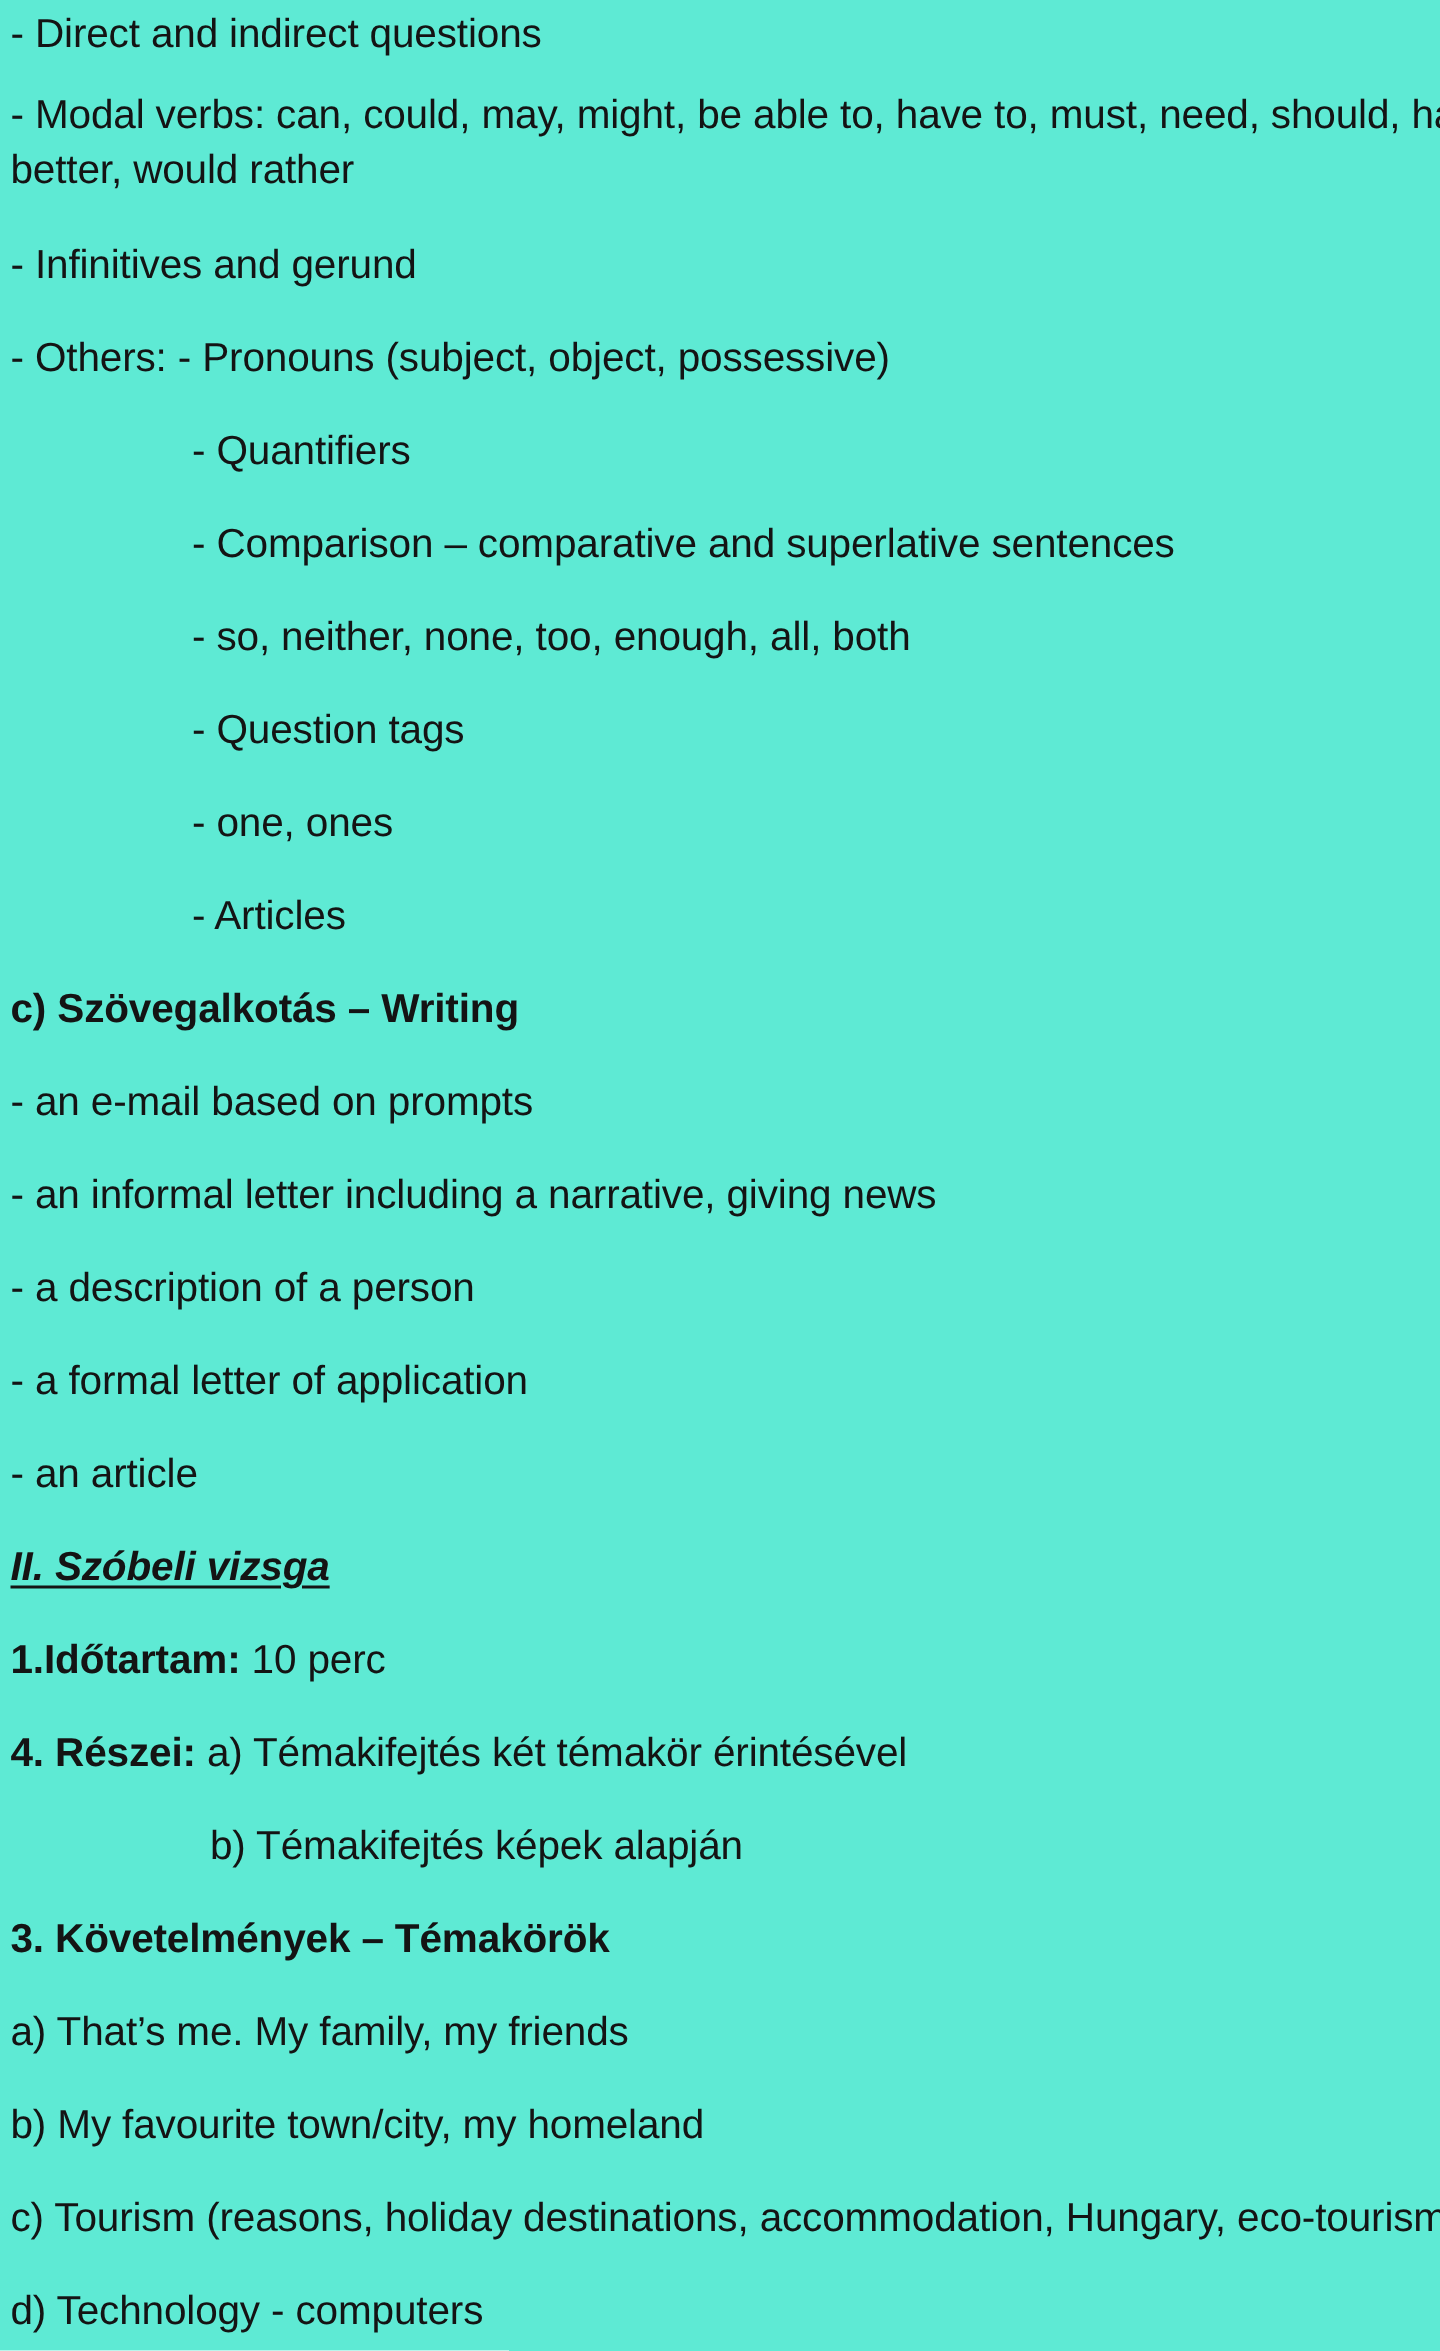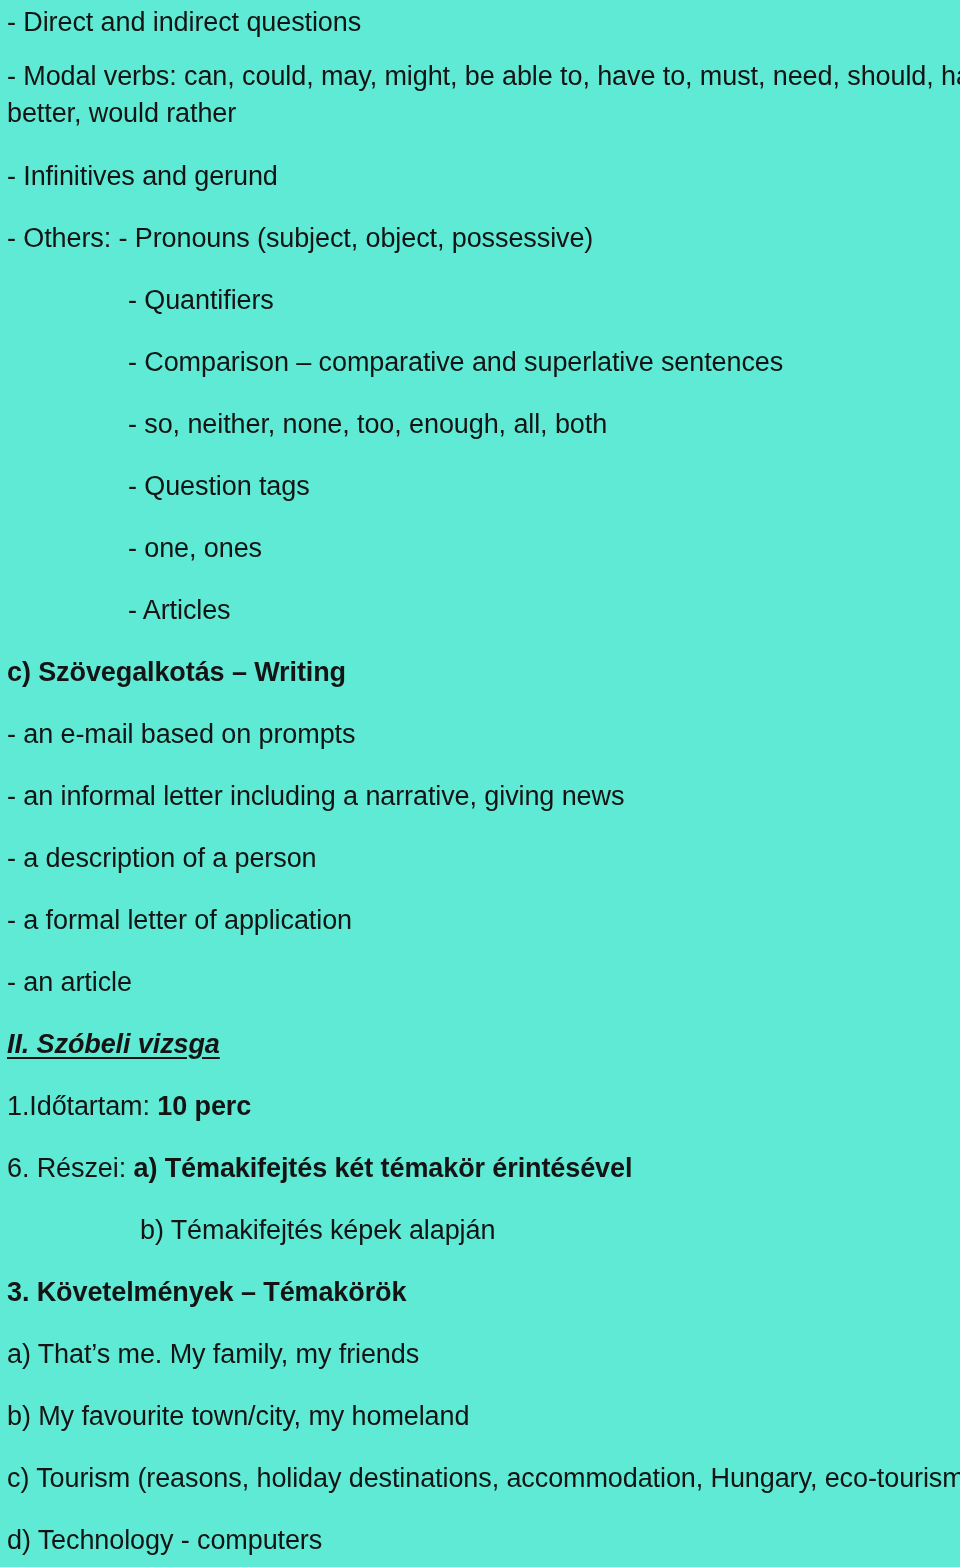--- a/index.html
+++ b/index.html
@@ -36,22 +36,22 @@
   }
 
   
   .ind-0  { padding-left: 7px; }
   .ind-1  { padding-left: 128px; }
   .ind-2  { padding-left: 140px; }
 
   .bold { font-weight: 700; }
   .underline { text-decoration: underline; text-underline-offset: 4px; font-style: italic; }
 
-  .seg-bold { font-weight: 400; margin-top: 28px; }
-  .seg-reg  { font-weight: 700; }
+  .seg-bold { font-weight: 700; margin-top: 28px; }
+  .seg-reg  { font-weight: 400; }
 </style>
 </head>
 <body style="background: rgb(255, 255, 255); color: rgb(20, 20, 20);">
 
 <div class="page">
   <div id="lines-root">
       <div class="doc-line ind-0" style="top: 4px;">- Direct and indirect questions</div>
       <div class="doc-line ind-0" style="top: 58px;">- Modal verbs: can, could, may, might, be able to, have to, must, need, should, had</div>
       <div class="doc-line ind-0" style="top: 95px;">better, would rather</div>
       <div class="doc-line ind-0" style="top: 158px;">- Infinitives and gerund</div>
@@ -63,21 +63,21 @@
       <div class="doc-line ind-1" style="top: 530px;">- one, ones</div>
       <div class="doc-line ind-1" style="top: 592px;">- Articles</div>
       <div class="doc-line ind-0 bold" style="top: 654px;">c) Szövegalkotás – Writing</div>
       <div class="doc-line ind-0" style="top: 716px;">- an e-mail based on prompts</div>
       <div class="doc-line ind-0" style="top: 778px;">- an informal letter including a narrative, giving news</div>
       <div class="doc-line ind-0" style="top: 840px;">- a description of a person</div>
       <div class="doc-line ind-0" style="top: 902px;">- a formal letter of application</div>
       <div class="doc-line ind-0" style="top: 964px;">- an article</div>
       <div class="doc-line ind-0 bold" style="top: 1026px;"><span class="underline">II. Szóbeli vizsga</span></div>
       <div class="doc-line ind-0" style="top: 1088px;"><span class="seg-bold">1.Időtartam:</span><span class="seg-reg"> 10 perc</span></div>
-      <div class="doc-line ind-0" style="top: 1150px;"><span class="seg-bold">6. Részei:</span><span class="seg-reg"> a) Témakifejtés két témakör érintésével</span></div>
+      <div class="doc-line ind-0" style="top: 1150px;"><span class="seg-bold">4. Részei:</span><span class="seg-reg"> a) Témakifejtés két témakör érintésével</span></div>
       <div class="doc-line ind-2" style="top: 1212px;">b) Témakifejtés képek alapján</div>
       <div class="doc-line ind-0 bold" style="top: 1274px;">3. Követelmények – Témakörök</div>
       <div class="doc-line ind-0" style="top: 1336px;">a) That’s me. My family, my friends</div>
       <div class="doc-line ind-0" style="top: 1398px;">b) My favourite town/city, my homeland</div>
       <div class="doc-line ind-0" style="top: 1460px;">c) Tourism (reasons, holiday destinations, accommodation, Hungary, eco-tourism)</div>
       <div class="doc-line ind-0" style="top: 1522px;">d) Technology - computers</div>
     </div>
 </div>
 
 </body></html>

